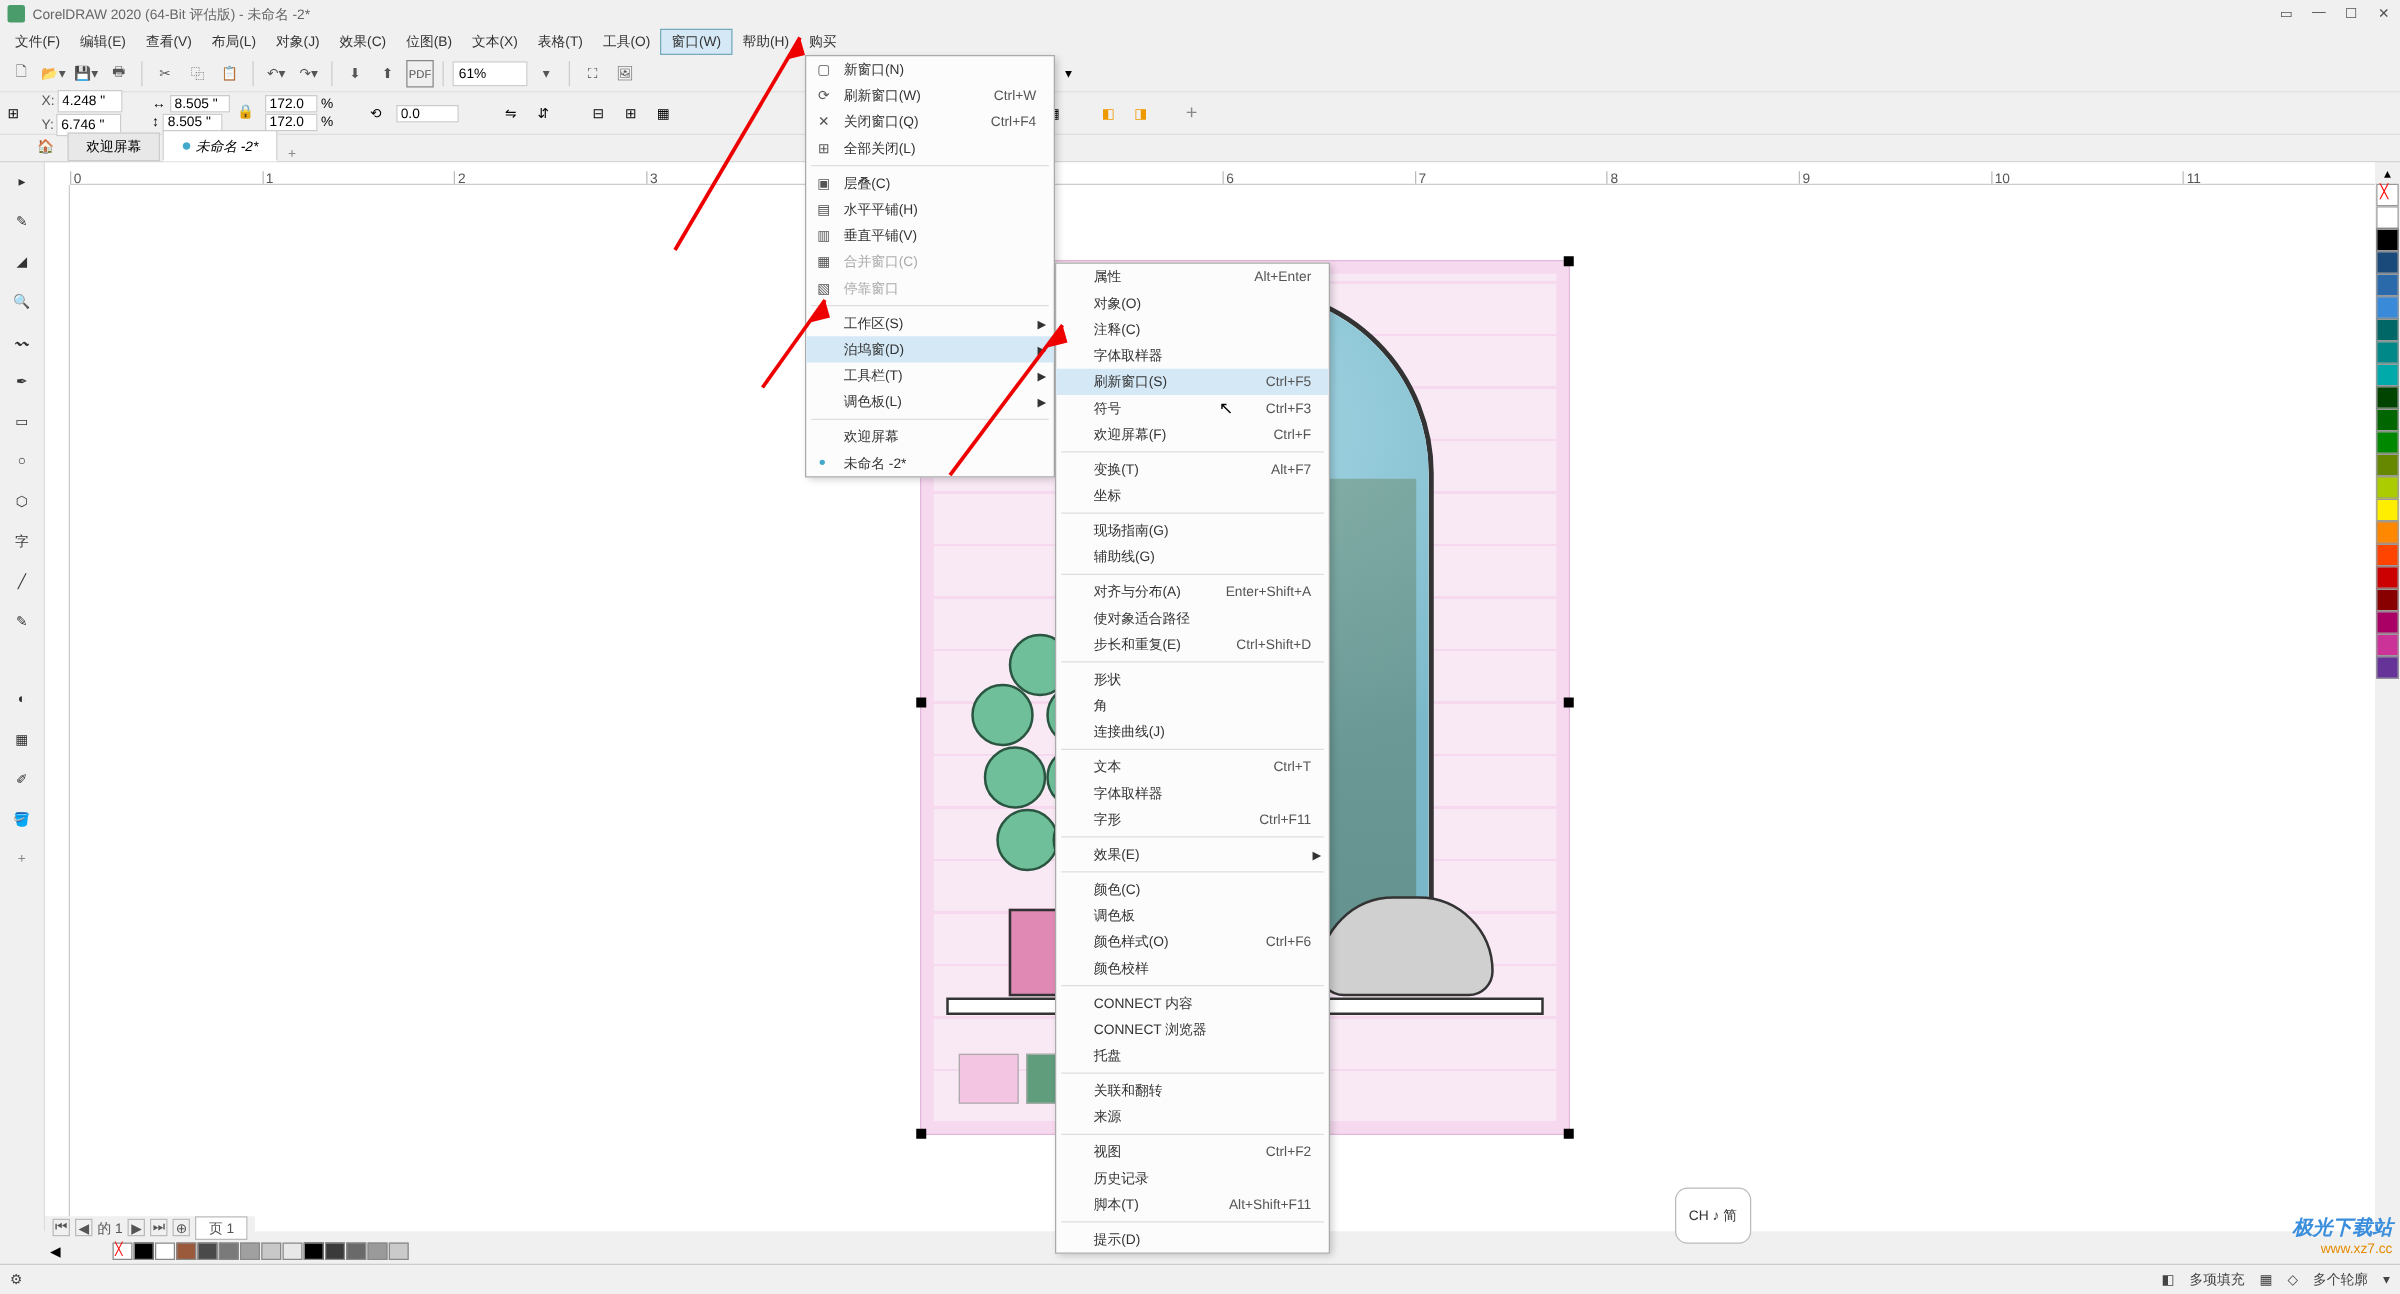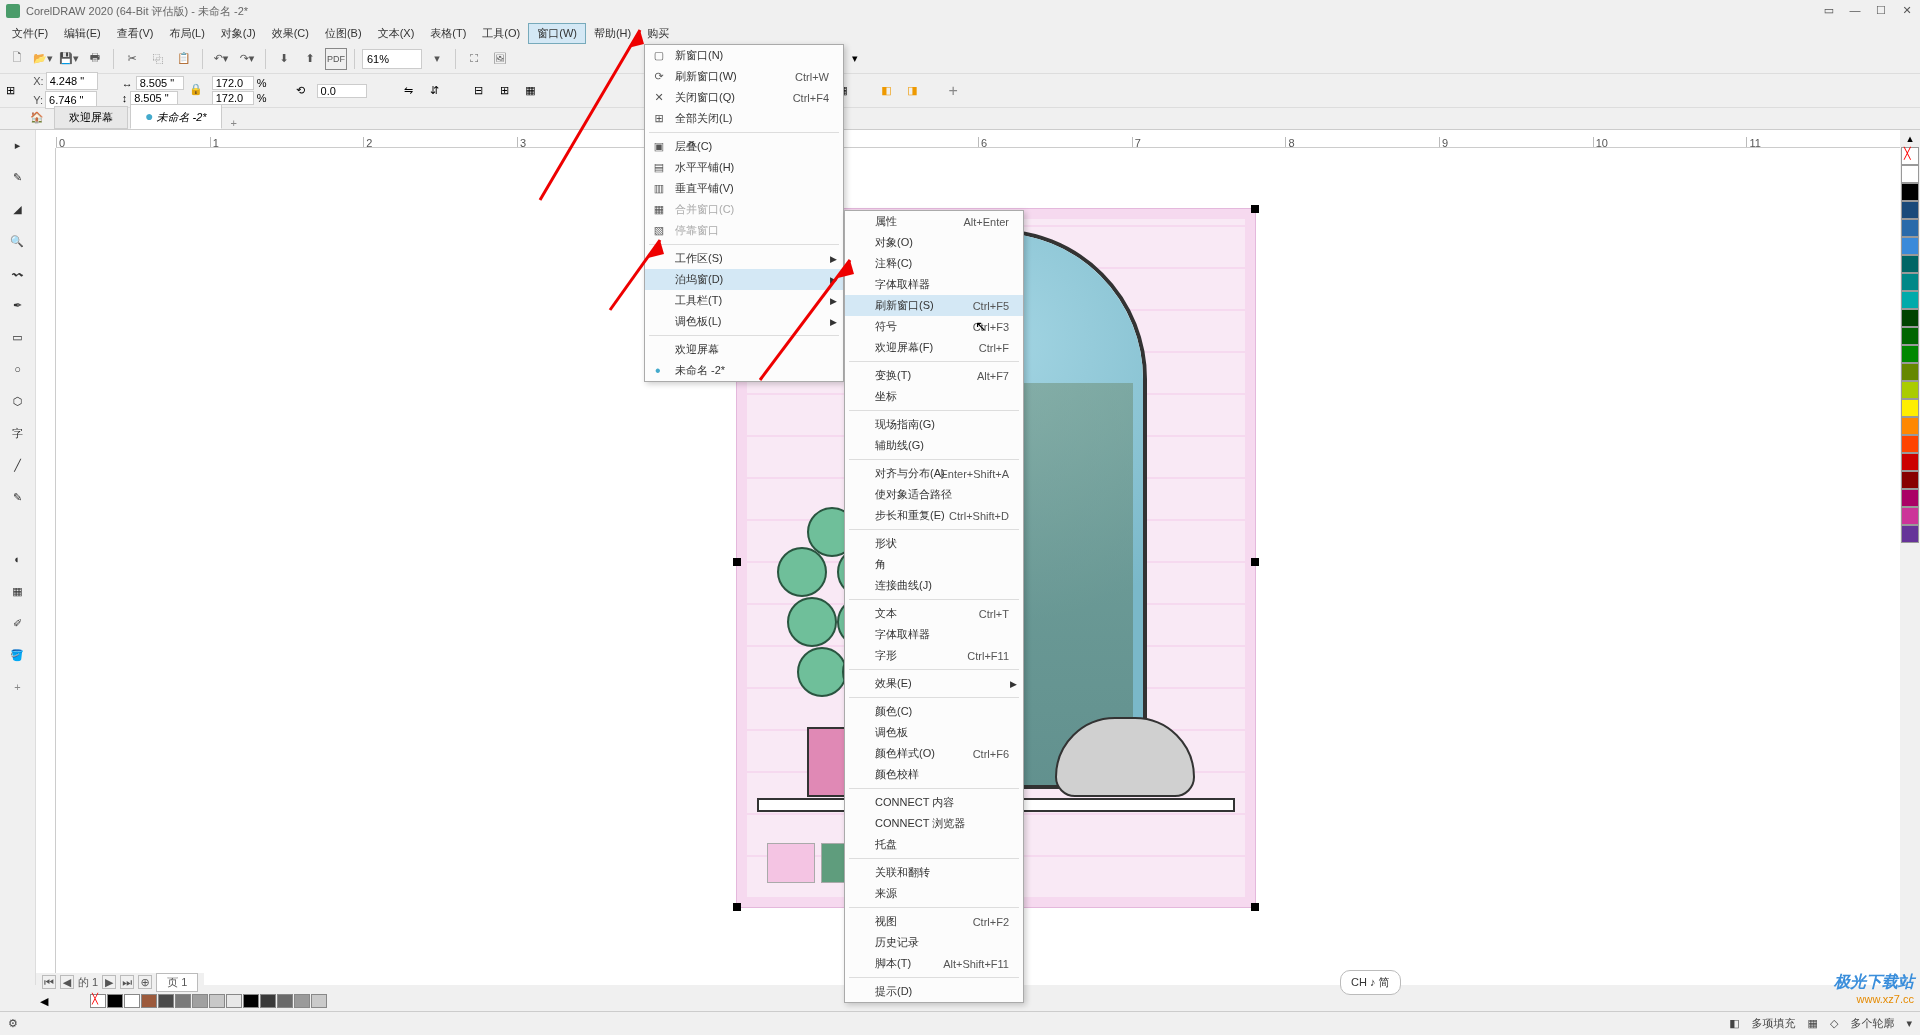--- a/index.html
+++ b/index.html
@@ -70,36 +70,36 @@
 .menu-item { display: flex; align-items: center; padding: 3px 18px 3px 30px; color: #333; white-space: nowrap; position: relative; min-width: 150px; }
 .menu-item.disabled { color: #aaa; }
 .menu-item.highlighted { background: #d4e8f5; }
 .menu-item .shortcut { position: absolute; right: 14px; color: #555; }
 .menu-item .arrow { position: absolute; right: 6px; font-size: 9px; }
 .menu-item.checked::before { content:"•"; position:absolute; left:10px; color:#4ac; font-size:16px; }
 .menu-item .mi-icon { position:absolute; left:6px; width:16px; height:16px; display:flex; align-items:center; justify-content:center; font-size:11px; color:#555;}
 .menu-sep { height: 1px; background: #ddd; margin: 3px 4px; }
 
 .menu1 { top: 44px; left: 644px; width: 200px; }
-.menu2 { top: 210px; left: 844px; width: 180px; }
+.menu2 { top: 210px; left: 844px; width: 220px; }
 
 .red-arrow { position: absolute; z-index: 200; }
 .red-arrow svg { overflow: visible; }
 
 .bottom-swatch-bar { position: absolute; bottom: 24px; left: 30px; right: 20px; height: 20px; display: flex; align-items: center; gap: 1px; padding-left: 60px; }
 .bottom-swatch-bar .sw { width: 16px; height: 14px; border: 1px solid #888; }
 .page-nav { position:absolute; bottom:44px; left:36px; height:18px; display:flex; align-items:center; gap:4px; padding:0 6px; font-size:10px; color:#555; background:#f0f0f0;}
 .page-nav .pn-btn { width:14px; height:14px; border:1px solid #bbb; display:flex; align-items:center; justify-content:center;}
 .page-nav .page-tab { padding:1px 10px; background:#fff; border:1px solid #bbb;}
 
 .statusbar { position: absolute; bottom: 0; left: 0; right: 0; height: 24px; background: #f0f0f0; border-top: 1px solid #ccc; display: flex; align-items: center; padding: 0 8px; color: #444; font-size: 11px; }
 .statusbar .status-right { position: absolute; right: 8px; display: flex; align-items: center; gap: 12px; }
 .statusbar .gear { width:14px; height:14px; }
 
-.ime-badge { position:absolute; bottom:40px; left:1340px; background:#fff; border:1px solid #bbb; border-radius:10px; padding:4px 10px; font-size:11px; color:#333; }
+.ime-badge { position:absolute; bottom:40px; left:1340px; background:#fff; border:1px solid #bbb; border-radius:10px; padding:14px 10px; font-size:11px; color:#333; }
 
 .watermark { position: absolute; right: 6px; bottom: 30px; text-align: right; }
 .watermark .logo { font-size: 16px; font-weight: bold; color: #3a8edb; font-style: italic; }
 .watermark .url { font-size: 11px; color: #e58a00; }
 
 .cursor-img { position:absolute; left:975px; top:318px; z-index:300; font-size:14px; color:#000; }
 </style>
 </head>
 <body>
 

